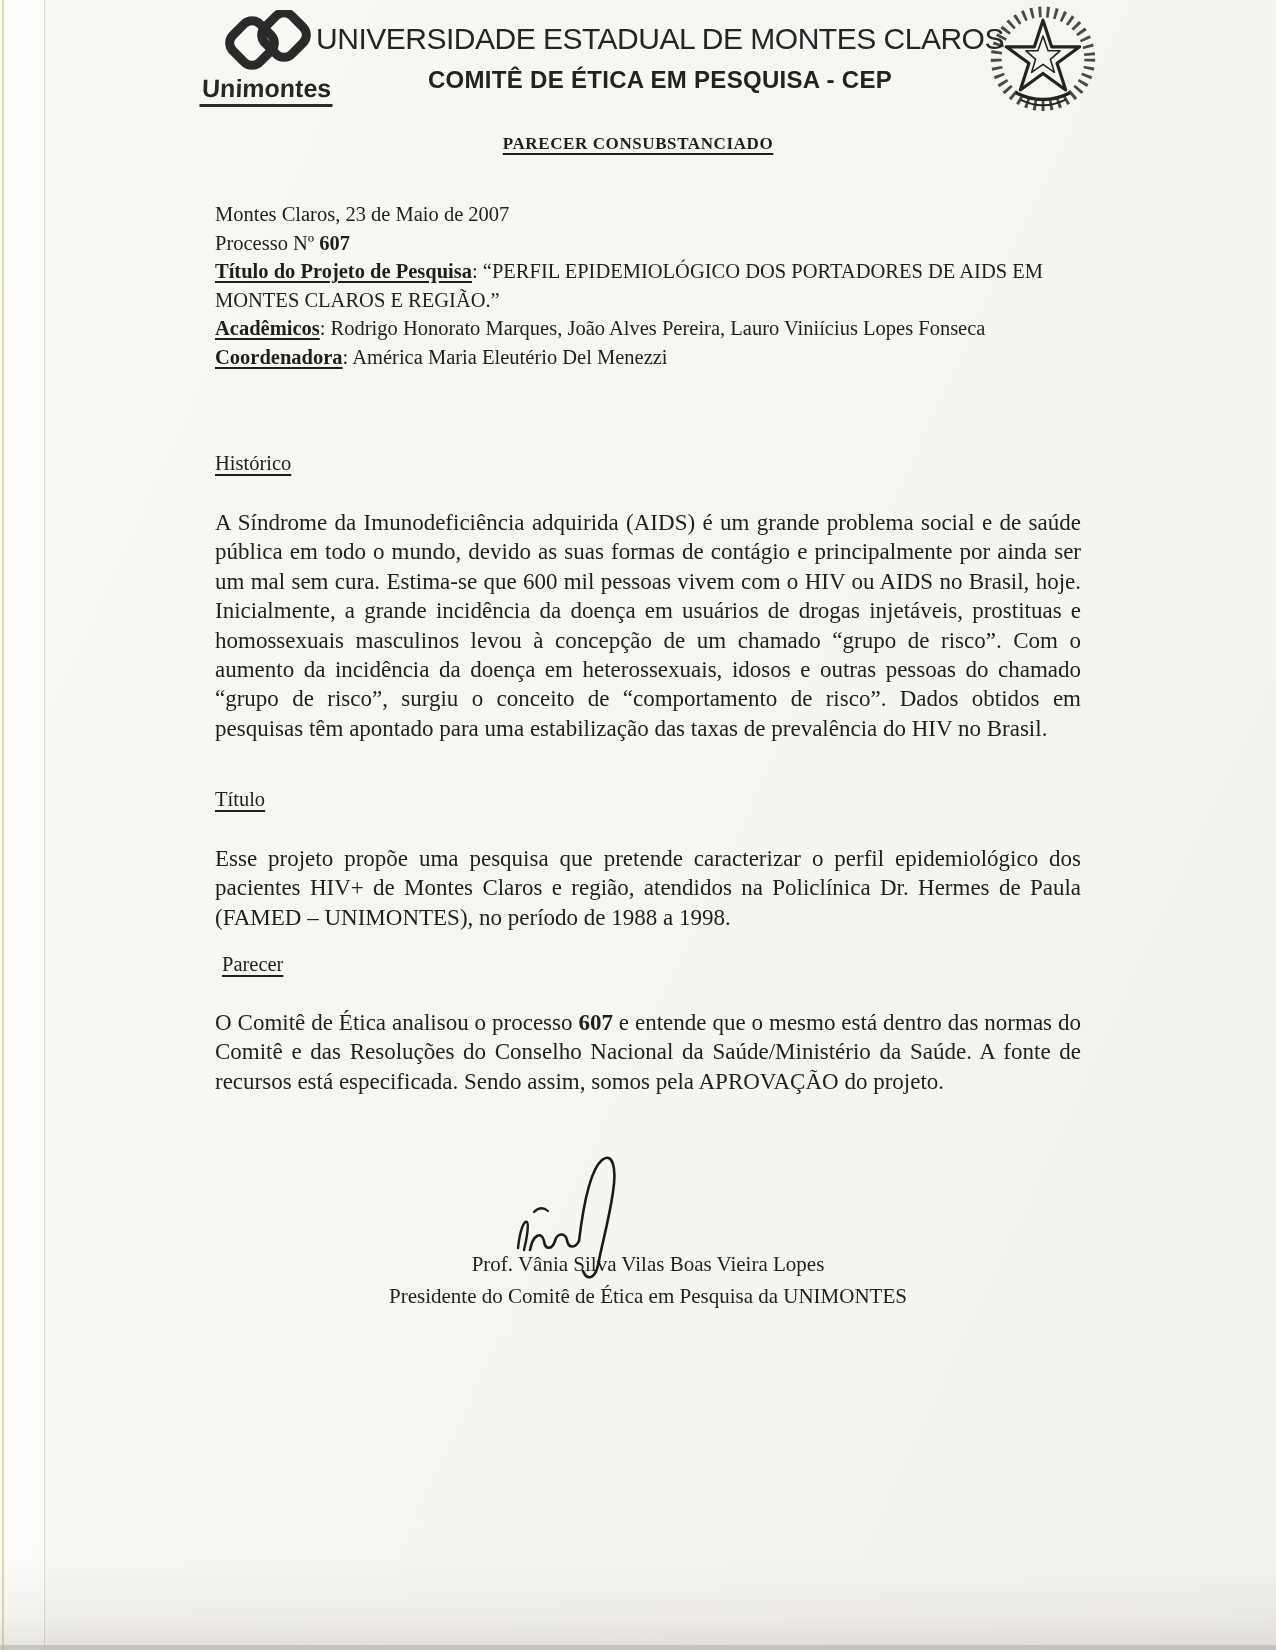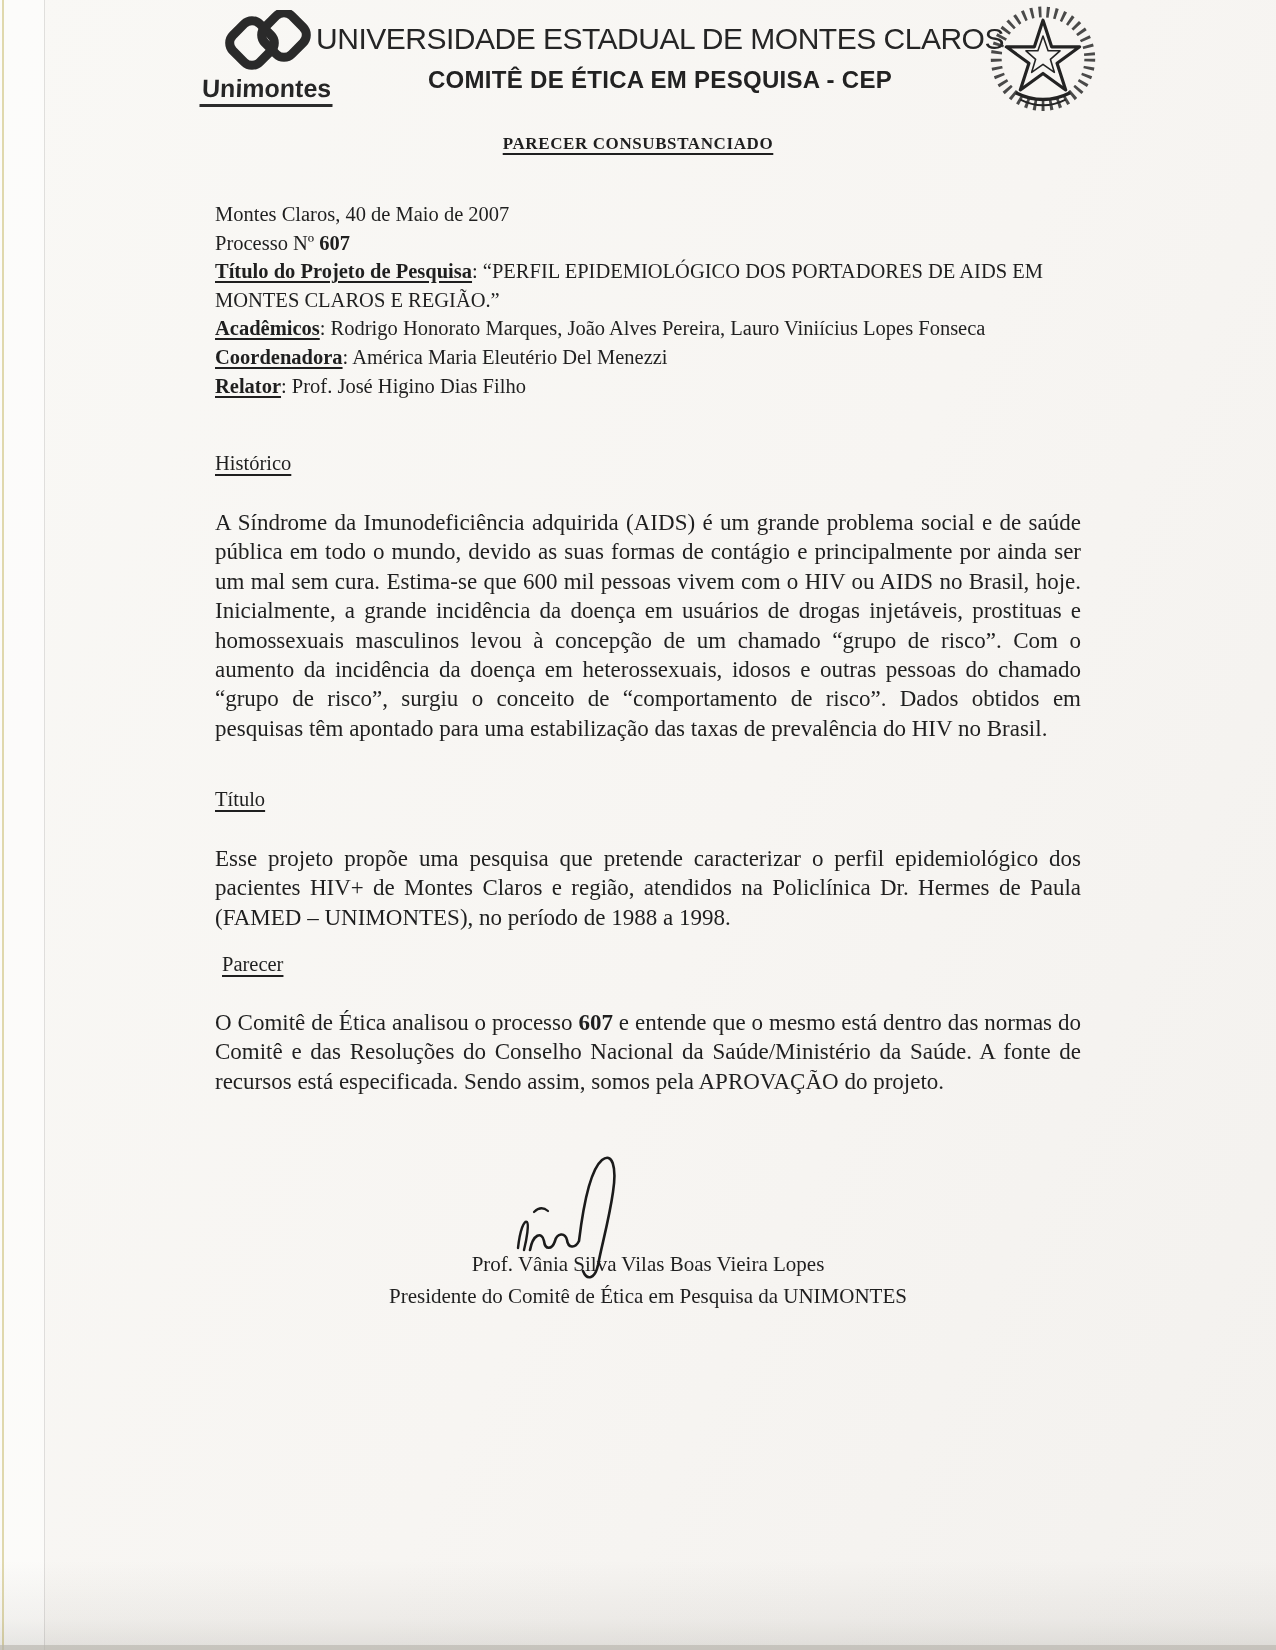--- a/index.html
+++ b/index.html
@@ -93,36 +93,33 @@
       <polygon points="50,16 57.6,39.5 82.3,39.5 62.4,54 70,77.5 50,63 30,77.5 37.6,54 17.7,39.5 42.4,39.5" stroke="#232323" stroke-width="2.8" fill="none" stroke-linejoin="round"></polygon>
       <polygon points="50,30 54.5,43 65,43 56.5,50.5 60,62 50,55 40,62 43.5,50.5 35,43 45.5,43" stroke="#232323" stroke-width="1.4" fill="none" stroke-linejoin="round"></polygon>
       <path d="M26,80 Q50,92 74,80" stroke="#232323" stroke-width="3" fill="none"></path>
       <path d="M30,86 Q50,96 70,86" stroke="#232323" stroke-width="1.6" fill="none"></path>
     </svg>
   </div>
 
   <div class="doc-title">PARECER CONSUBSTANCIADO</div>
 
   <div class="meta">
-    <div>Montes Claros,  40 de Maio de 2007</div>
+    <div>Montes Claros,  23 de Maio de 2007</div>
     <div>
       <span>Processo Nº</span>
       <span class="b">607</span>
     </div>
     <div>
       <span class="lbl">Título do Projeto de Pesquisa</span><span>: “PERFIL EPIDEMIOLÓGICO DOS PORTADORES DE AIDS EM MONTES CLAROS E REGIÃO.”</span>
     </div>
     <div>
       <span class="lbl">Acadêmicos</span><span>: Rodrigo Honorato Marques, João Alves Pereira, Lauro Viniícius Lopes Fonseca</span>
     </div>
     <div>
       <span class="lbl">Coordenadora</span><span>: América Maria Eleutério Del Menezzi</span>
-    </div>
-    <div>
-      <span class="lbl">Relator</span><span>:  Prof. José Higino Dias Filho</span>
     </div>
   </div>
 
   <div class="sec-h" id="historico-h">Histórico</div>
   <div class="sec-p" id="historico-p">A Síndrome da Imunodeficiência adquirida (AIDS) é um grande problema social e de saúde pública em todo o mundo, devido as suas formas de contágio e principalmente por ainda ser um mal sem cura. Estima-se que 600 mil pessoas vivem com o HIV ou AIDS no Brasil, hoje. Inicialmente, a grande incidência da doença em usuários de drogas injetáveis, prostituas e homossexuais masculinos levou à concepção de um chamado “grupo de risco”. Com o aumento da incidência da doença em heterossexuais, idosos e outras pessoas do chamado “grupo de risco”, surgiu o conceito de “comportamento de risco”. Dados obtidos em pesquisas têm apontado para uma estabilização das taxas de prevalência do HIV no Brasil.</div>
 
   <div class="sec-h" id="merito-h">Título</div>
   <div class="sec-p" id="merito-p">Esse projeto propõe uma pesquisa que pretende caracterizar o perfil epidemiológico dos pacientes HIV+ de Montes Claros e região, atendidos na Policlínica Dr. Hermes de Paula (FAMED – UNIMONTES), no período de 1988 a 1998.</div>
 
   <div class="sec-h" id="parecer-h">Parecer</div>

